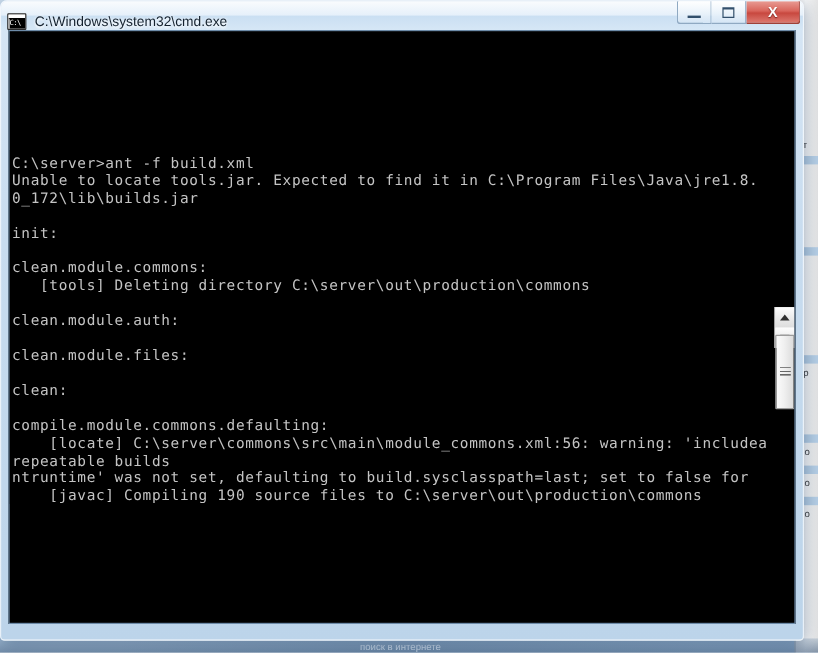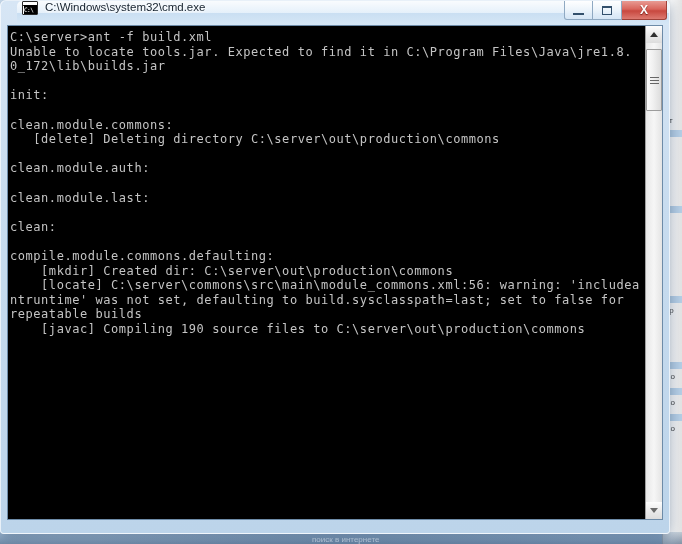--- a/index.html
+++ b/index.html
@@ -45,47 +45,46 @@
     position: absolute; left: 0; width: 20px; height: 7px;
     background: #b6cfe6;
   }
 
   
   #taskbar-peek {
     position: absolute; left: 0; bottom: 0; width: 682px; height: 12px;
     background: linear-gradient(180deg, rgba(95,130,165,.25) 0%, rgba(50,80,115,.55) 100%);
   }
   #taskbar-text {
-    position: absolute; left: 312px; bottom: 0px;
+    position: absolute; left: 300px; bottom: 0px;
     font-size: 8px; color: #dfe9f3; white-space: nowrap; opacity: .75; margin-top: 44px;
   }
 
   
   #cmd-window {
     position: absolute;
     left: 0px; top: 0px;
     width: 670px; height: 534px;
     border-radius: 6px 6px 4px 4px;
     background: linear-gradient(180deg, #d7e6f5 0%, #c8dcef 38%, #bcd4ea 100%);
     box-shadow: 0 3px 14px rgba(30,60,95,.45);
     border: 1px solid rgba(255,255,255,.65);
     padding: 0;
   }
 
   
   #titlebar {
     position: relative;
     height: 24px;
-    display: flex; align-items: flex-start;
+    display: flex; align-items: flex-end;
     padding-left: 5px;
     background:
       linear-gradient(180deg, rgba(255,255,255,.85) 0%, rgba(235,244,252,.75) 48%,
                       rgba(200,222,242,.85) 52%, rgba(214,231,246,.95) 100%);
     border-radius: 5px 5px 0 0;
-    margin-left: 16px;
   }
   #title-icon {
     width: 16px; height: 14px;
     background: #ffffff;
     border: 1px solid #2a2a2a;
     border-radius: 1px;
     position: relative;
     flex: none;
     overflow: hidden;
   }
@@ -157,20 +156,21 @@
 
   
   #window-body {
     position: relative;
     margin: 0 6px 24px 6px;
     height: 495px;
     background: #000000;
     border: 1px solid #6d8ba8;
     display: flex;
     overflow: hidden;
+    align-items: center;
   }
   #console {
     flex: 1 1 auto;
     background: #000000;
     padding: 4px 0 0 2px;
     overflow: hidden;
     position: relative;
   }
   .con-line {
     font-family: "DejaVu Sans Mono", monospace;
@@ -273,33 +273,32 @@
 
     <div id="window-body">
       <div id="console">
           <div class="con-line">C:\server&gt;ant -f build.xml</div>
           <div class="con-line">Unable to locate tools.jar. Expected to find it in C:\Program Files\Java\jre1.8.</div>
           <div class="con-line">0_172\lib\builds.jar</div>
           <div class="con-line">&nbsp;</div>
           <div class="con-line">init:</div>
           <div class="con-line">&nbsp;</div>
           <div class="con-line">clean.module.commons:</div>
-          <div class="con-line">   [delete] Deleting directory C:\server\out\production\commons</div>
+          <div class="con-line">   [tools] Deleting directory C:\server\out\production\commons</div>
           <div class="con-line">&nbsp;</div>
           <div class="con-line">clean.module.auth:</div>
           <div class="con-line">&nbsp;</div>
-          <div class="con-line">clean.module.last:</div>
+          <div class="con-line">clean.module.files:</div>
           <div class="con-line">&nbsp;</div>
           <div class="con-line">clean:</div>
           <div class="con-line">&nbsp;</div>
           <div class="con-line">compile.module.commons.defaulting:</div>
-          <div class="con-line">    [mkdir] Created dir: C:\server\out\production\commons</div>
           <div class="con-line">    [locate] C:\server\commons\src\main\module_commons.xml:56: warning: 'includea</div>
+          <div class="con-line">repeatable builds</div>
           <div class="con-line">ntruntime' was not set, defaulting to build.sysclasspath=last; set to false for</div>
-          <div class="con-line">repeatable builds</div>
           <div class="con-line">    [javac] Compiling 190 source files to C:\server\out\production\commons</div>
         </div>
 
       <div id="vscroll">
         <div class="sb-arrow">
           <div class="tri-up"></div>
         </div>
         <div id="sb-track">
           <div id="sb-thumb">
             <div class="thumb-grip"></div>

